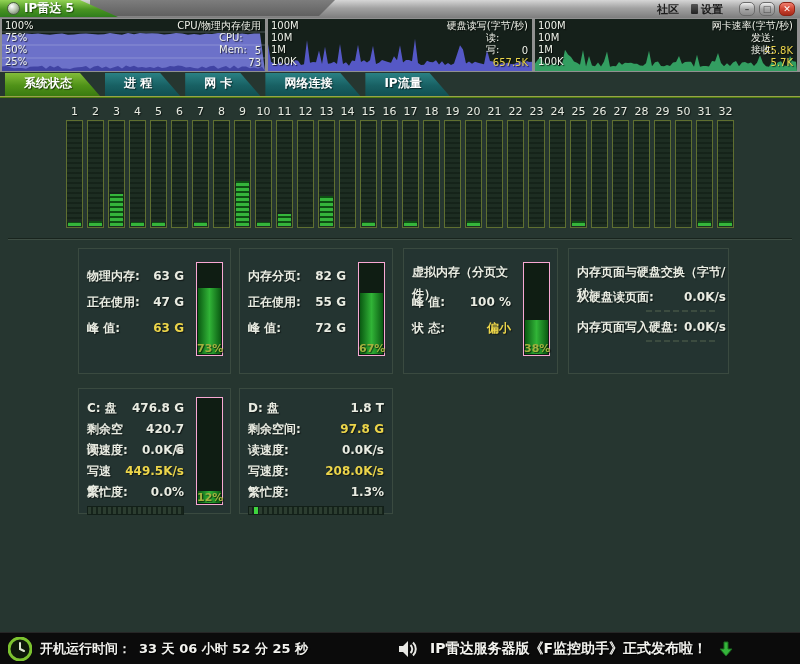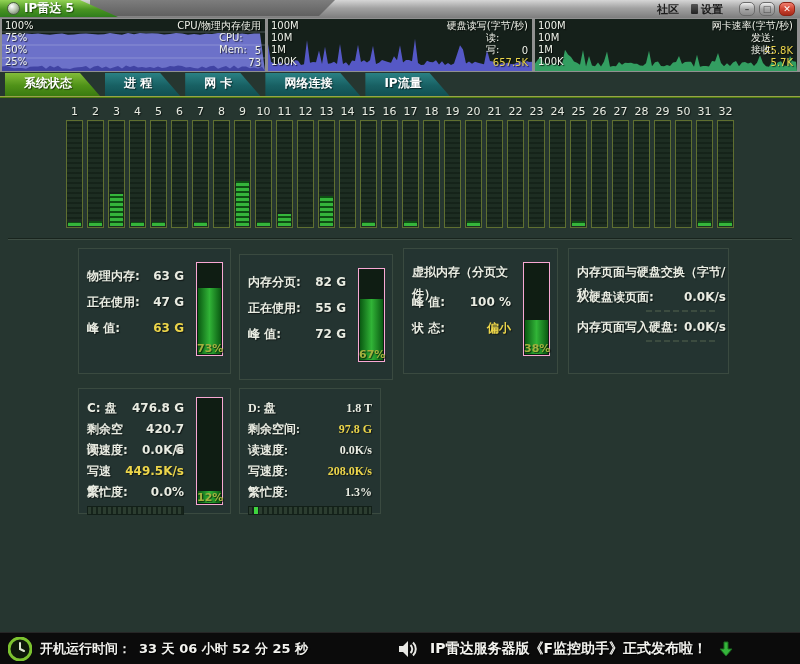--- a/index.html
+++ b/index.html
@@ -79,25 +79,25 @@
   .vwrap { width:38px; position:relative; }
   .vbar { position:absolute; right:7px; top:13px; width:27px; height:94px;
     border:1px solid #f9a8d4; background:#0f1d13; }
   .vbar.tall { top:8px; height:108px; }
   .vfill { position:absolute; left:1px; right:1px; bottom:1px;
     background:linear-gradient(90deg,#0a5a12,#31b437 50%,#0a5a12); }
   .vpct { position:absolute; bottom:0; width:100%; text-align:center; font-size:11px;
     font-weight:bold; color:#a3b13f; text-shadow:1px 1px 1px rgba(0,0,0,.6); }
 
   .mem1 { top:150px; left:78px;  width:153px; height:126px; }
-  .mem2 { top:156px; left:239px; width:154px; height:126px; }
+  .mem2 { top:150px; left:239px; width:154px; height:126px; }
   .mem3 { top:150px; left:403px; width:155px; height:126px; }
   .mem4 { top:150px; left:568px; width:161px; height:126px; }
   .disk1{ top:290px; left:78px;  width:153px; height:126px; }
-  .disk2{ top:290px; left:239px; width:142px; height:126px;font-family:Liberation Serif, serif; }
+  .disk2{ top:290px; left:239px; width:154px; height:126px; }
 
   .drow { display:flex; justify-content:space-between; height:21px; line-height:20px; }
   .drow .val { text-align:right; padding-right:6px; }
   .ptext.disk { padding-top:9px; }
   .busybar { position:relative; height:9px; margin-top:3px; margin-right:6px;
     border:1px solid #121f18; background:repeating-linear-gradient(90deg,#2c3d30 0 3px,#16241b 3px 5px); }
   .busy-lit { position:absolute; left:5px; top:0; bottom:0; width:4px; background:#3ed53e; }
 
   .swaprow { display:flex; justify-content:space-between; height:22px; line-height:20px; }
   .dashline { height:2px; width:72px; margin:1px 8px 5px auto;

